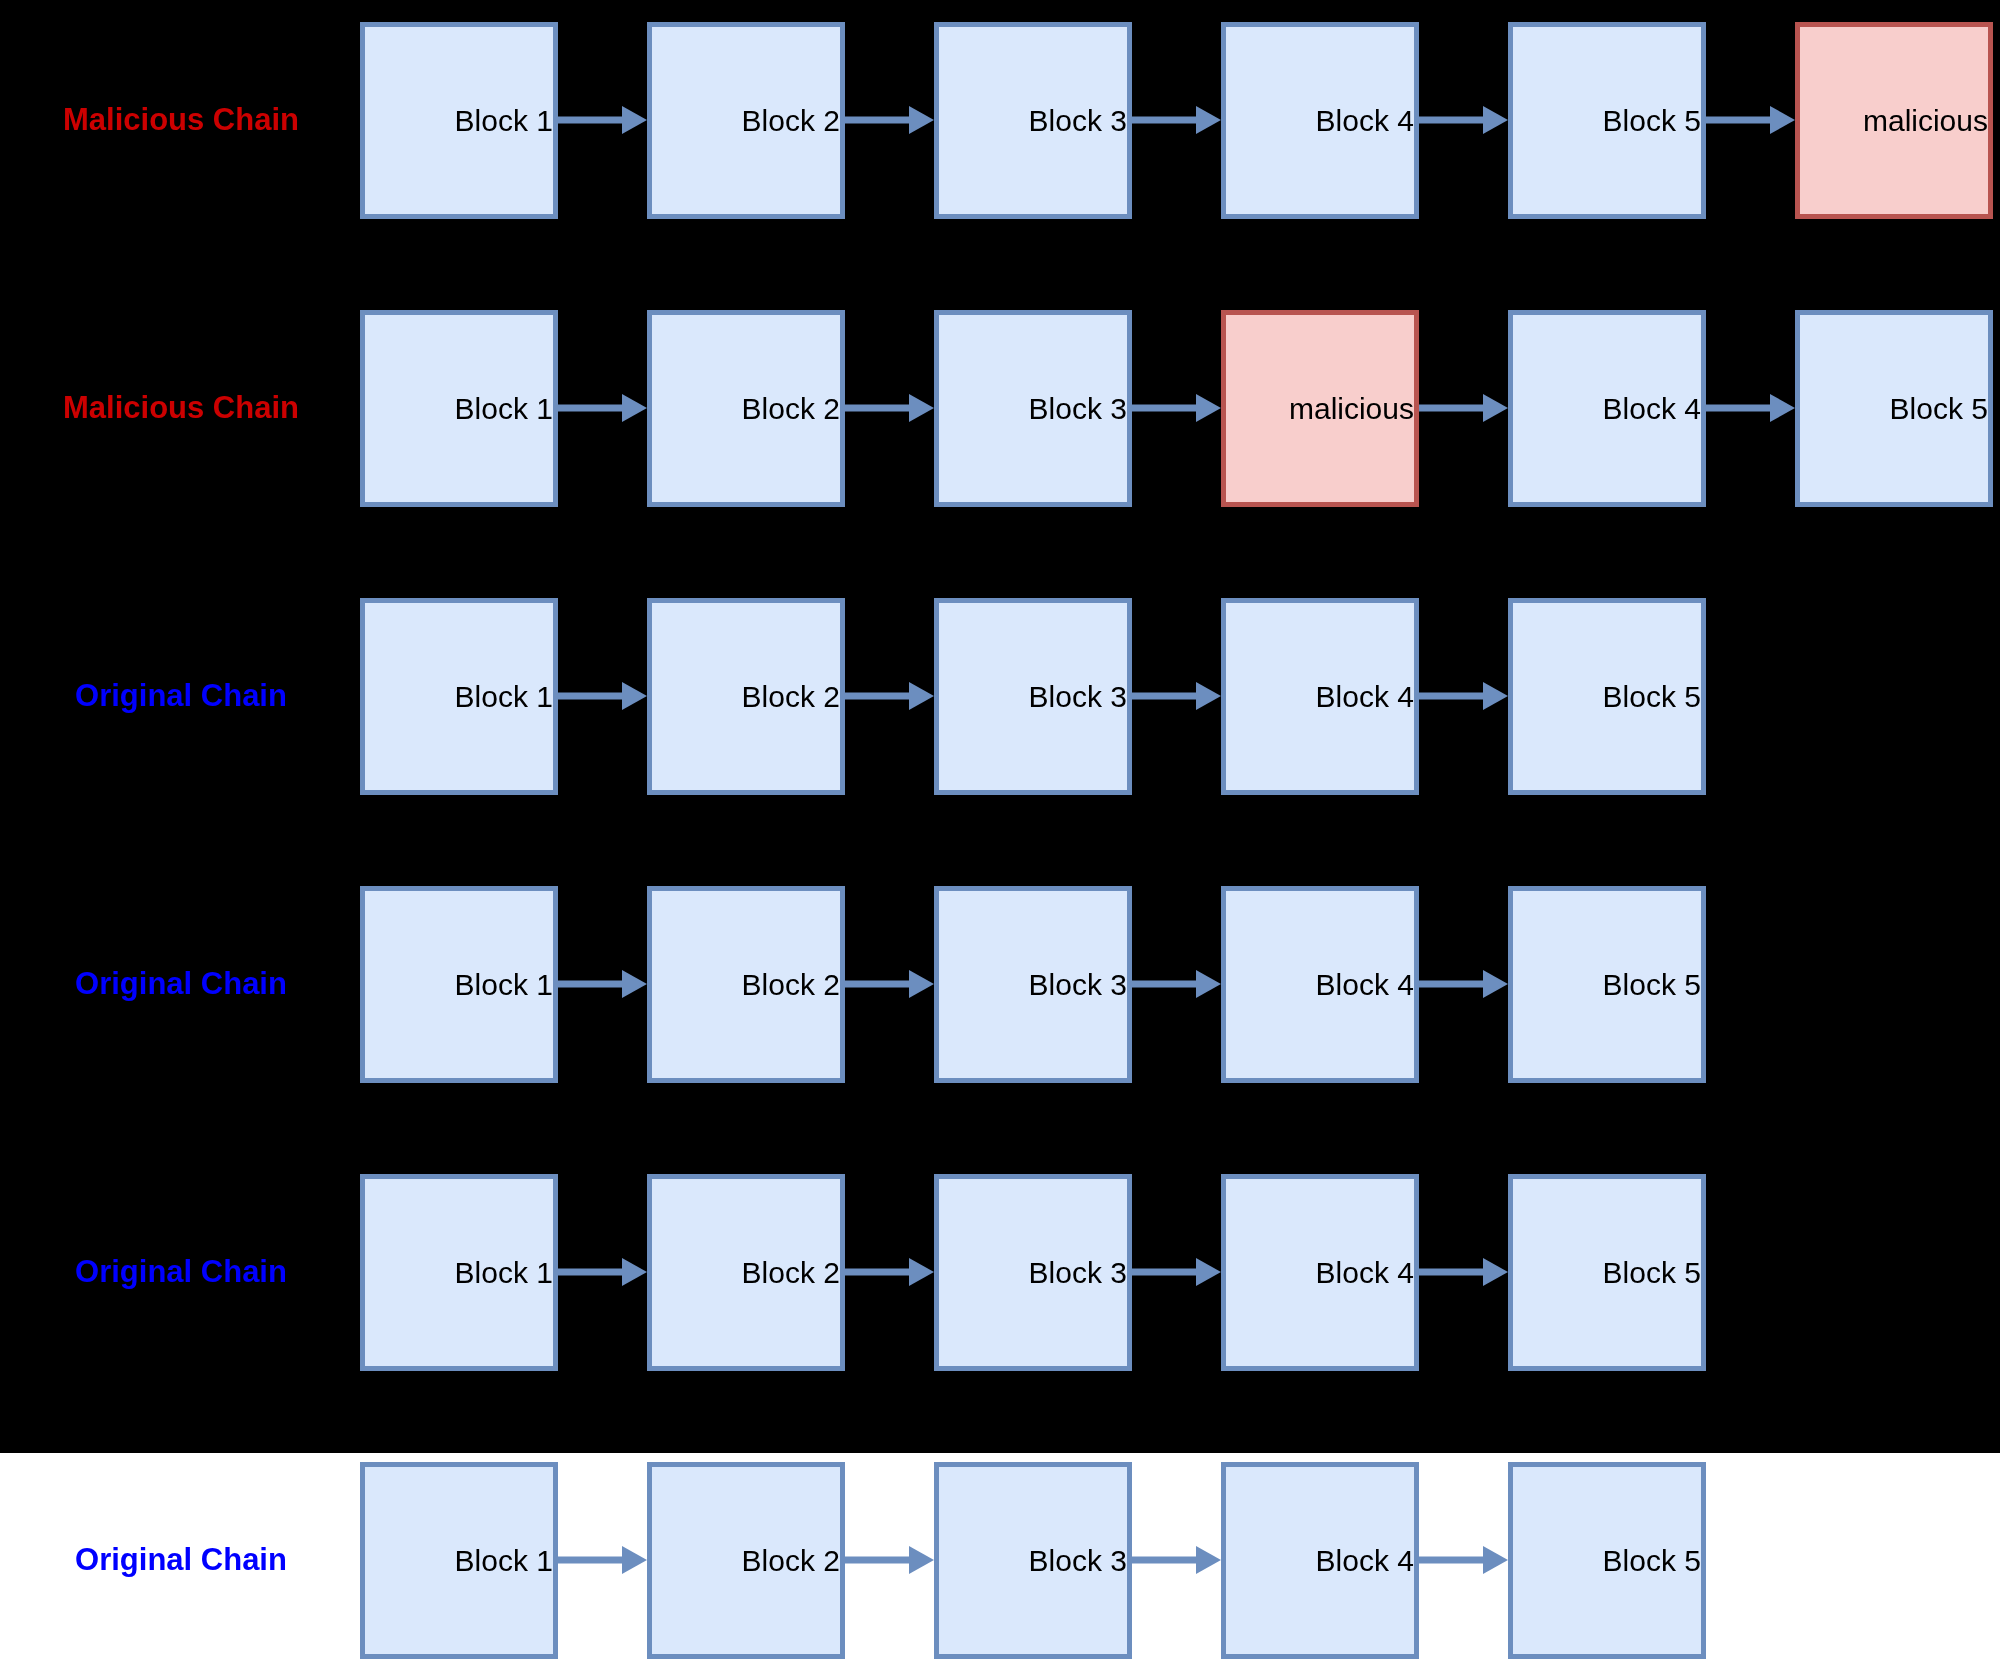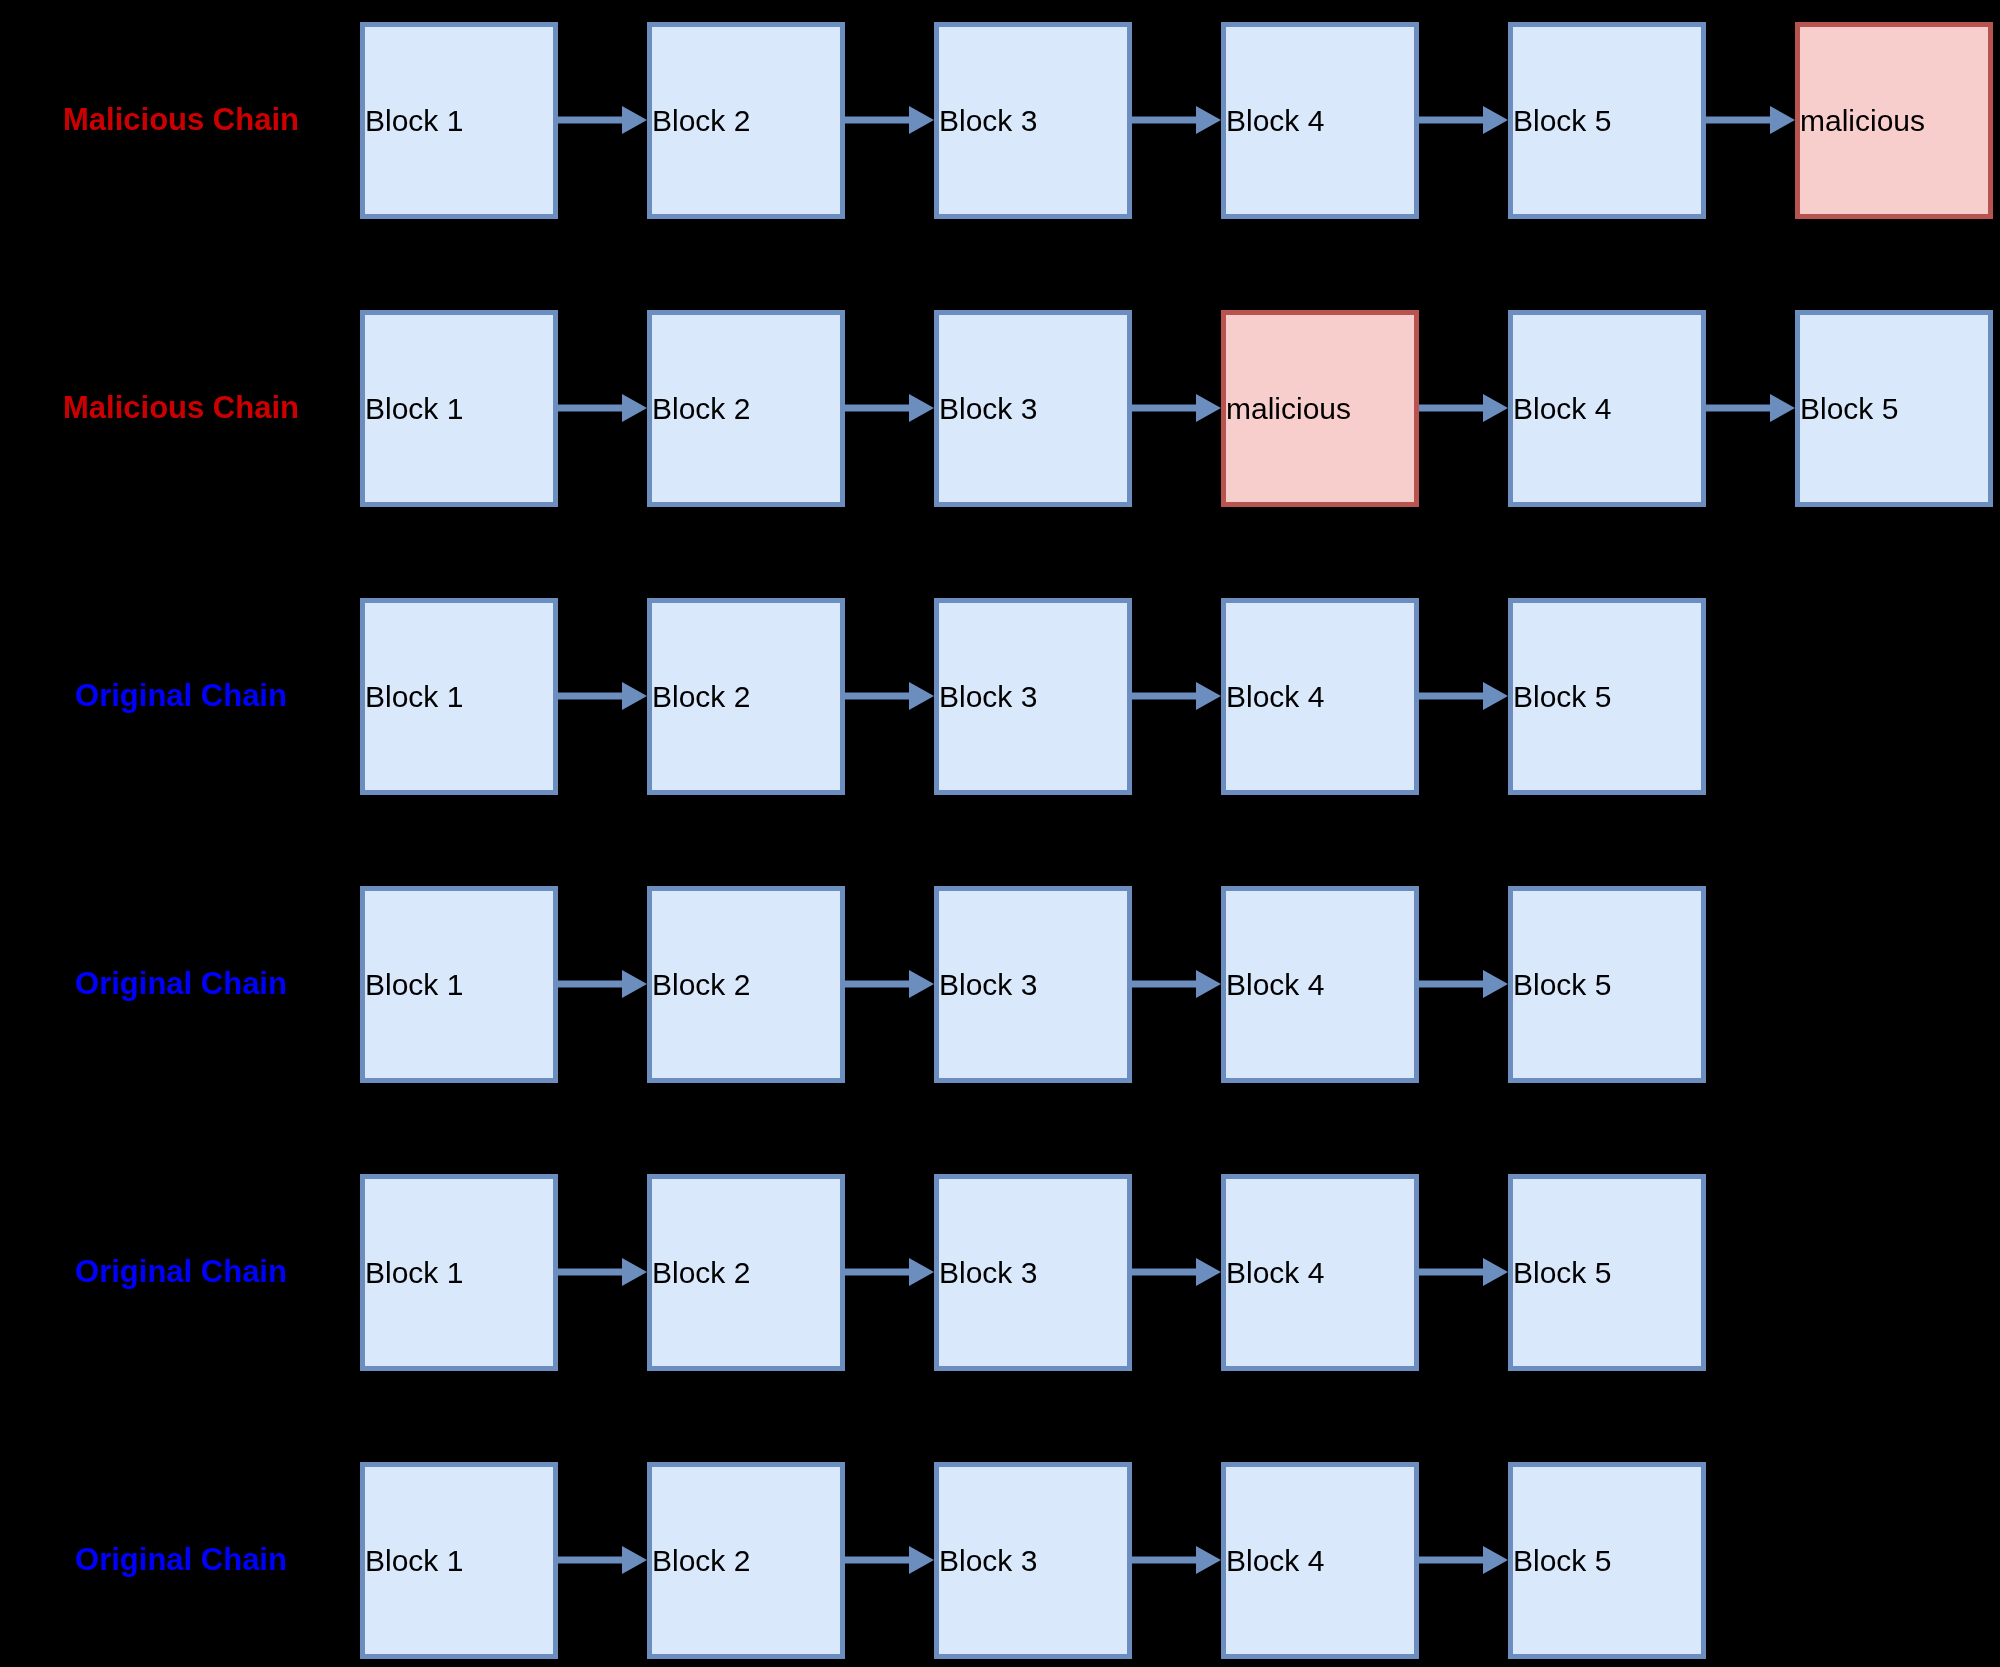--- a/index.html
+++ b/index.html
@@ -6,21 +6,21 @@
     margin: 0;
     padding: 0;
     width: 2000px;
     height: 1667px;
     overflow: hidden;
     font-family: "Liberation Sans", sans-serif;
   }
   #canvas {
     position: relative;
     width: 2000px;
-    height: 1667px;
+    height: 1453px;
   }
   .chain-row {
     position: absolute;
     left: 0;
     width: 2000px;
   }
   .chain-label {
     position: absolute;
     left: 20px;
     width: 322px;
@@ -32,21 +32,21 @@
     white-space: nowrap;
   }
   .block {
     position: absolute;
     width: 188px;   
     height: 187px;  
     border-style: solid;
     border-width: 5px;
     display: flex;
     align-items: center;
-    justify-content: flex-start;
+    justify-content: flex-end;
   }
   .block-text {
     font-size: 30px;
     font-weight: 400;
     white-space: nowrap;
   }
   .arrow {
     position: absolute;
     width: 89px;
     height: 40px;

